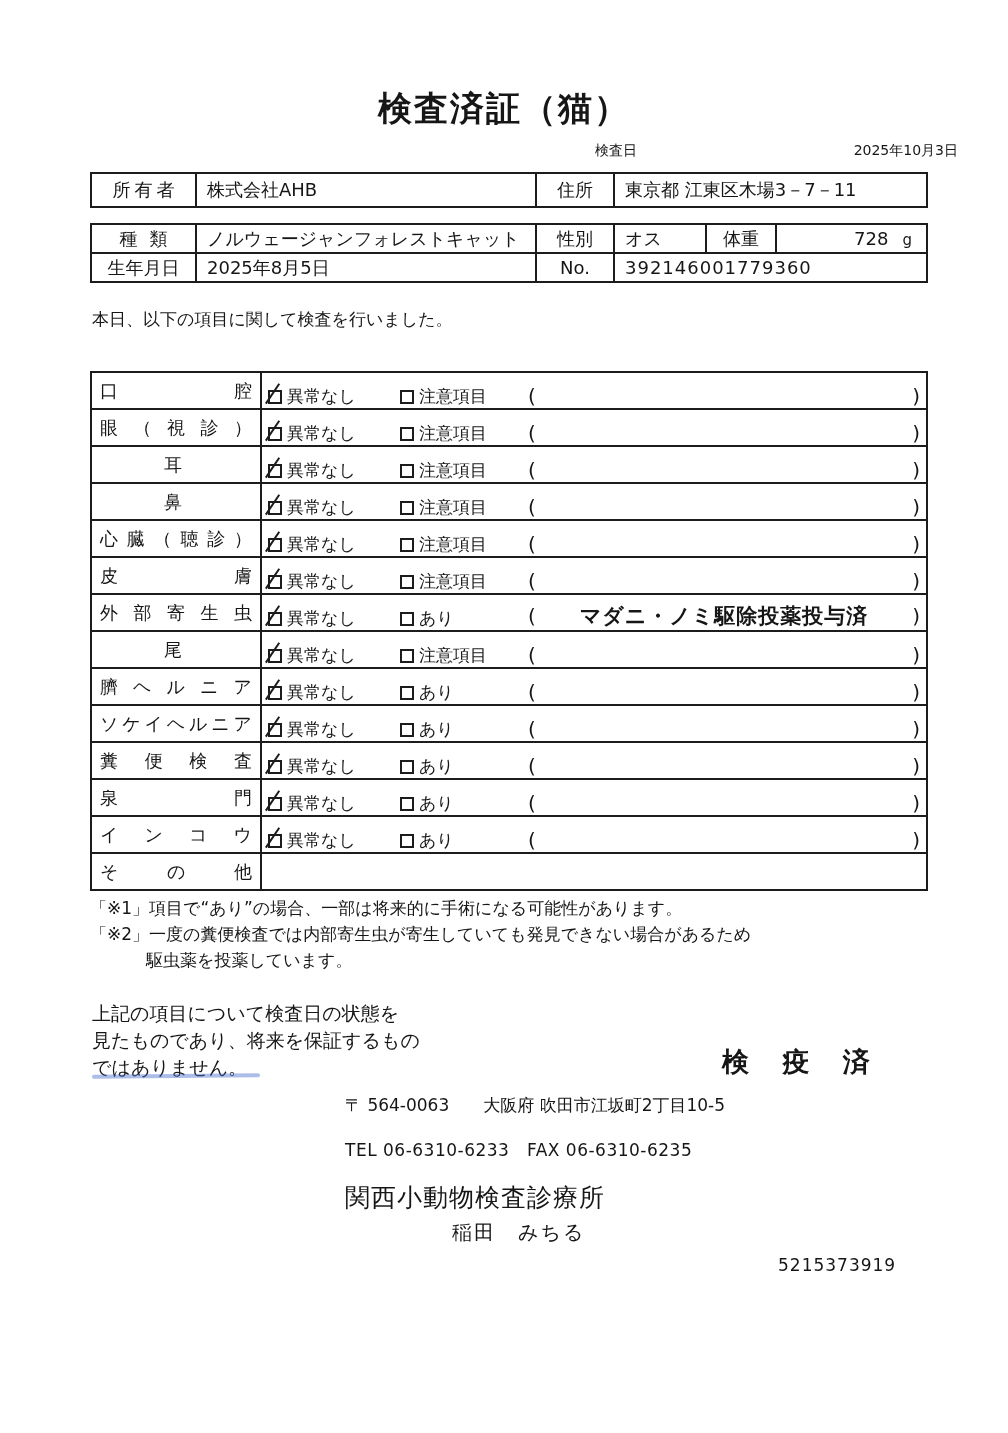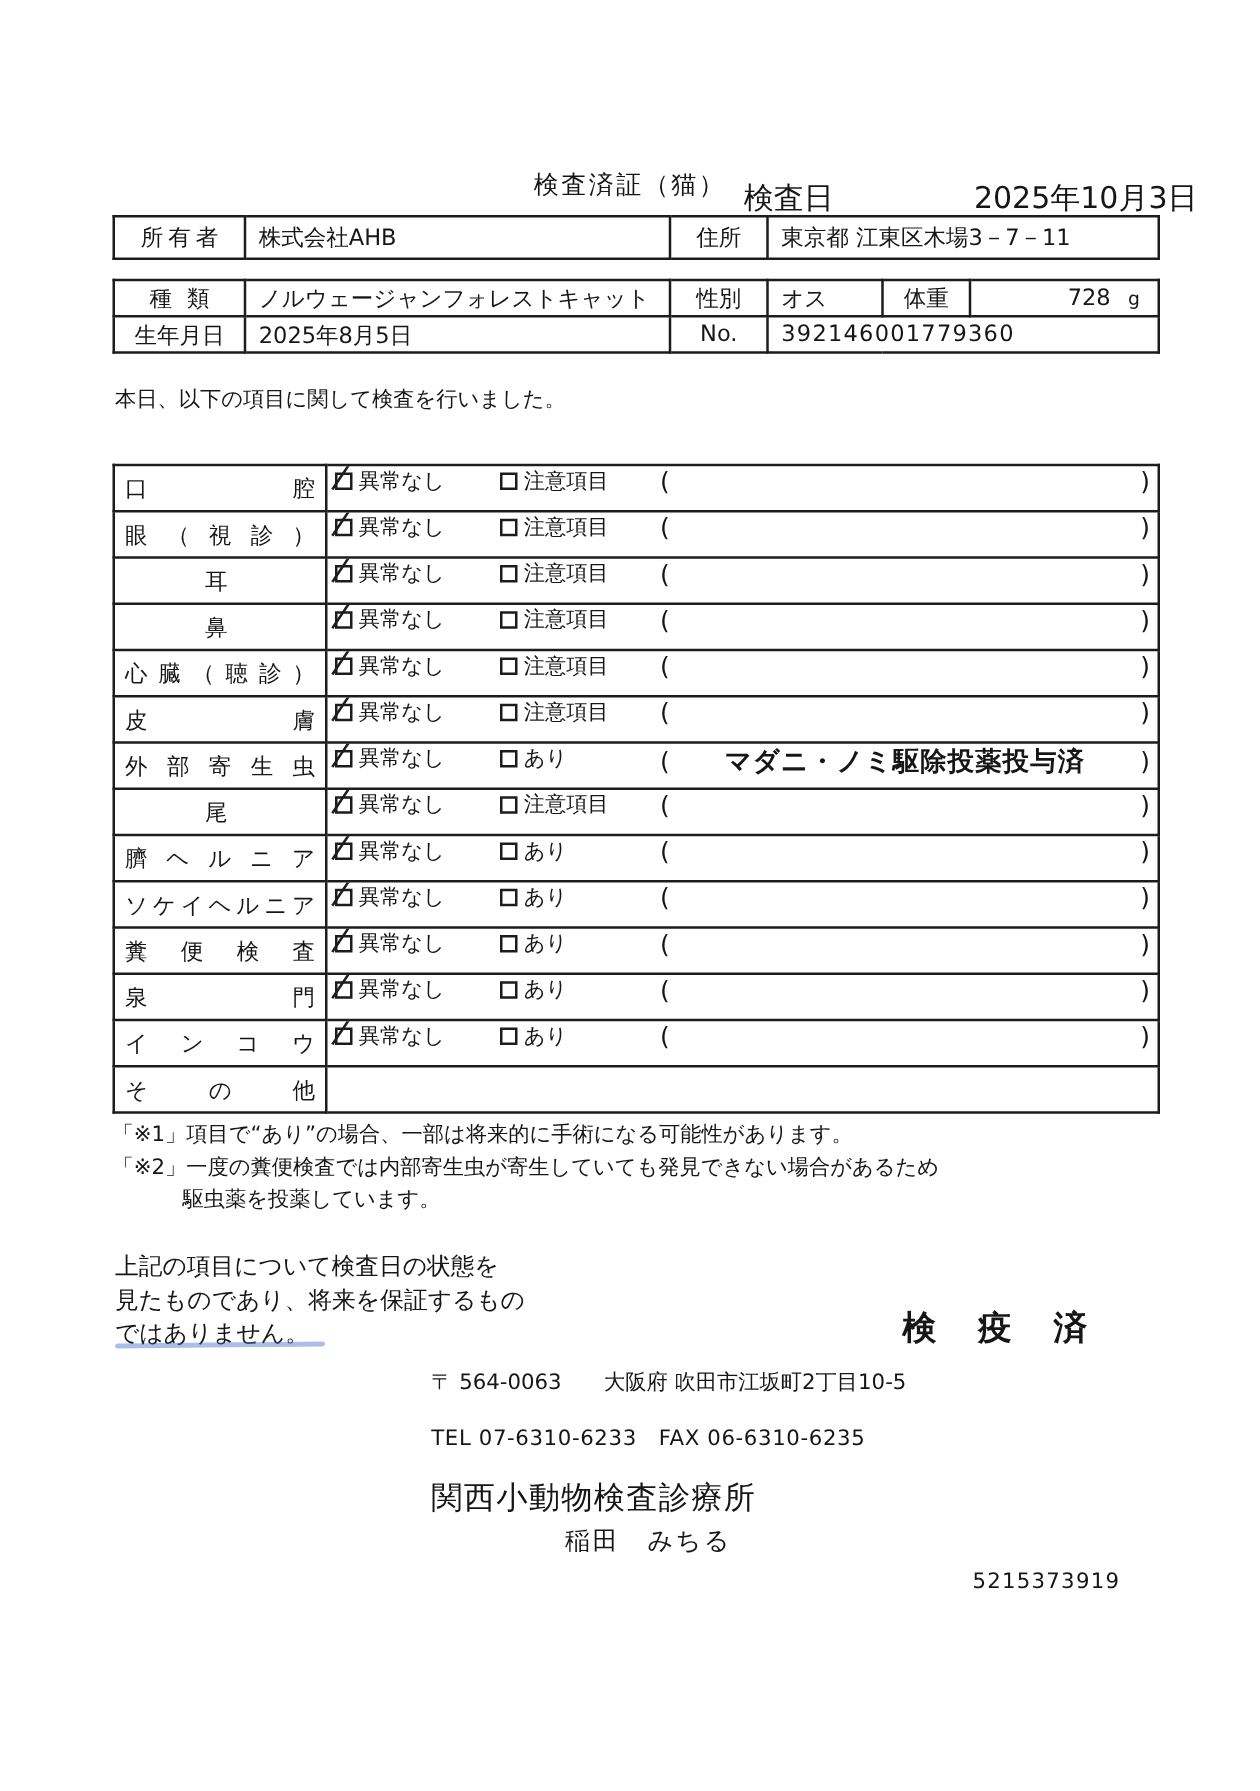--- a/index.html
+++ b/index.html
@@ -2,23 +2,23 @@
 <html><head>
 <meta charset="utf-8">
 <style>
   * { margin:0; padding:0; box-sizing:border-box; }
   html,body { background:#ffffff; }
   body { font-family:"DejaVu Sans","Liberation Sans",sans-serif; color:#161616; }
   .page { position:relative; width:1008px; height:1433px; background:#fff; overflow:hidden; }
 
   .abs { position:absolute; }
 
-  .doc-title { top:86px; left:0; right:0; text-align:center; font-size:20px; font-weight:400; letter-spacing:2px;margin-top:48px; }
-
-  .date-row { top:142px; left:595px; width:363px; display:flex; justify-content:space-between; align-items:flex-end; font-size:24px; }
+  .doc-title { top:86px; left:0; right:0; text-align:center; font-size:34px; font-weight:700; letter-spacing:2px; }
+
+  .date-row { top:142px; left:595px; width:363px; display:flex; justify-content:space-between; align-items:flex-end; font-size:14px; }
 
   table.tbl { position:absolute; left:90px; border-collapse:collapse; table-layout:fixed; width:836px; background:#fff; }
   table.tbl td { border:2px solid #1c1c1c; font-size:18px; vertical-align:middle; overflow:hidden; white-space:nowrap; }
   tr.r34 { height:34px; } tr.r38 { height:29px; }
   .hcell { text-align:center; font-size:17px;margin-top:46px; }
   .ls-wide { letter-spacing:12px; text-indent:12px; }
   .ls-mid { letter-spacing:4px; text-indent:4px; }
   .vcell { padding-left:10px; text-align:left; }
   .weight { display:table-cell; text-align:right; padding-right:14px; }
   .weight .unit { font-size:15px; margin-left:14px; }
@@ -27,21 +27,21 @@
 
   .intro { top:308px; left:92px; font-size:17px; }
 
   table.insp { top:331px; }
   table.insp td { height:37px; }
   td.label-cell { width:170px; padding:0 8px; font-size:17px; }
   .justify { text-align:justify; text-align-last:justify; }
   .indent { text-align:left; padding-left:72px !important; }
   .compact { text-align:justify; text-align-last:justify; font-size:15px !important; letter-spacing:-0.5px; }
   td.content-cell { position:relative; padding-left:6px; }
-  .row-flex { display:flex; align-items:flex-start; height:100%; }
+  .row-flex { display:flex; align-items:flex-end; height:100%; }
   .group { display:flex; align-items:center; gap:5px; font-size:17px; }
   .g1 { width:132px; } .g2 { width:128px; }
   .cb { position:relative; width:14px; height:14px; border:2px solid #1c1c1c; flex:0 0 auto; display:inline-block; }
   .cb.checked::after { content:""; position:absolute; left:-3px; bottom:-3px; width:24px; height:2.4px; background:#1c1c1c; transform:rotate(-56deg); transform-origin:left bottom; }
   .paren-area { flex:1; display:flex; justify-content:space-between; align-items:center; padding-right:6px; }
   .paren { font-size:20px; font-weight:400; }
   .paren-text { flex:1; text-align:center; font-size:17px; }
   .paren-text.filled { font-weight:700; font-size:21px; letter-spacing:1px; }
 
   .footnotes { top:895px; left:90px; font-size:17px; line-height:26px; }
@@ -398,18 +398,18 @@
   <div class="abs disclaimer">
     <div>上記の項目について検査日の状態を</div>
     <div>見たものであり、将来を保証するもの</div>
     <div>ではありません。</div>
   </div>
   <div class="abs ink-artifact"></div>
 
   <div class="abs stamp">検 疫 済</div>
 
   <div class="abs postal">〒 564-0063　　大阪府 吹田市江坂町2丁目10-5</div>
-  <div class="abs telfax">TEL 07-6310-6233　FAX 06-6310-6235</div>
+  <div class="abs telfax">TEL 06-6310-6233　FAX 06-6310-6235</div>
   <div class="abs clinic-name">関西小動物検査診療所</div>
   <div class="abs clinic-person">稲田　みちる</div>
   <div class="abs doc-number">5215373919</div>
 
 </div>
 
 </body></html>

